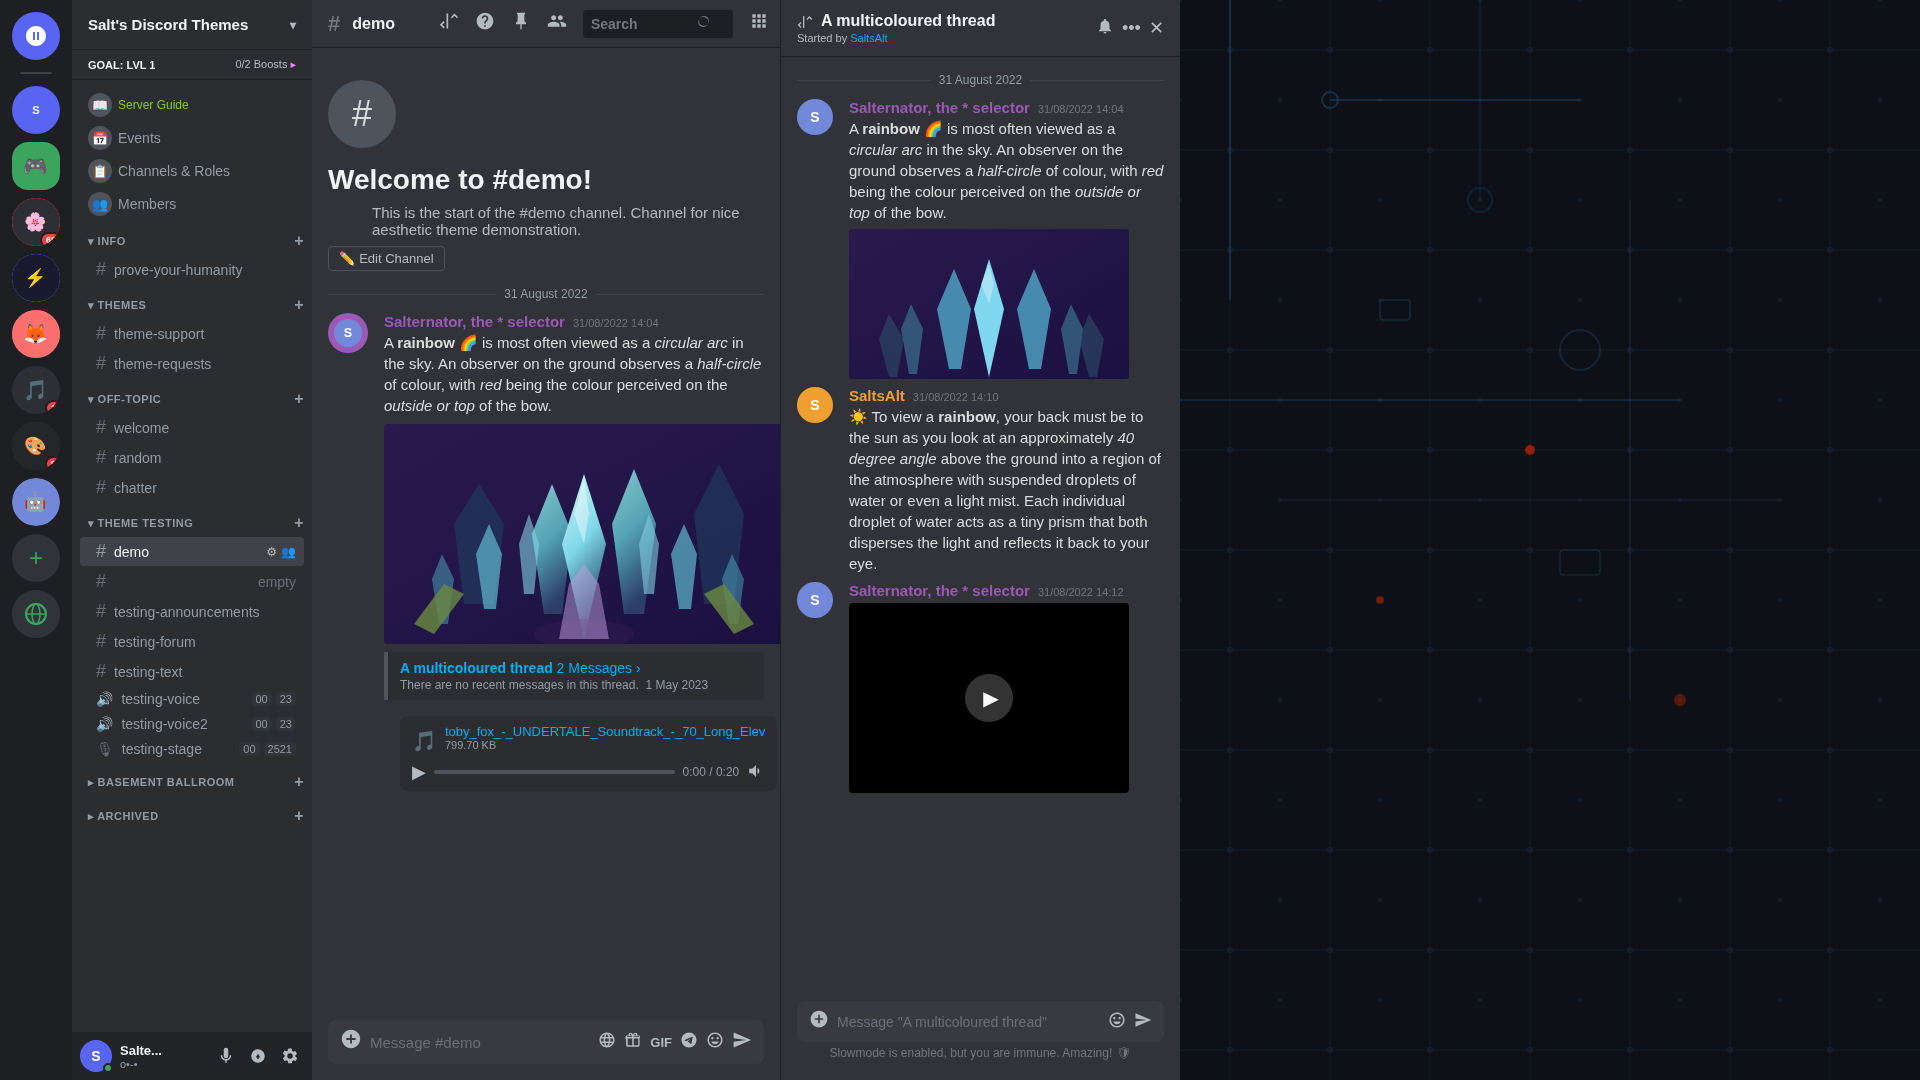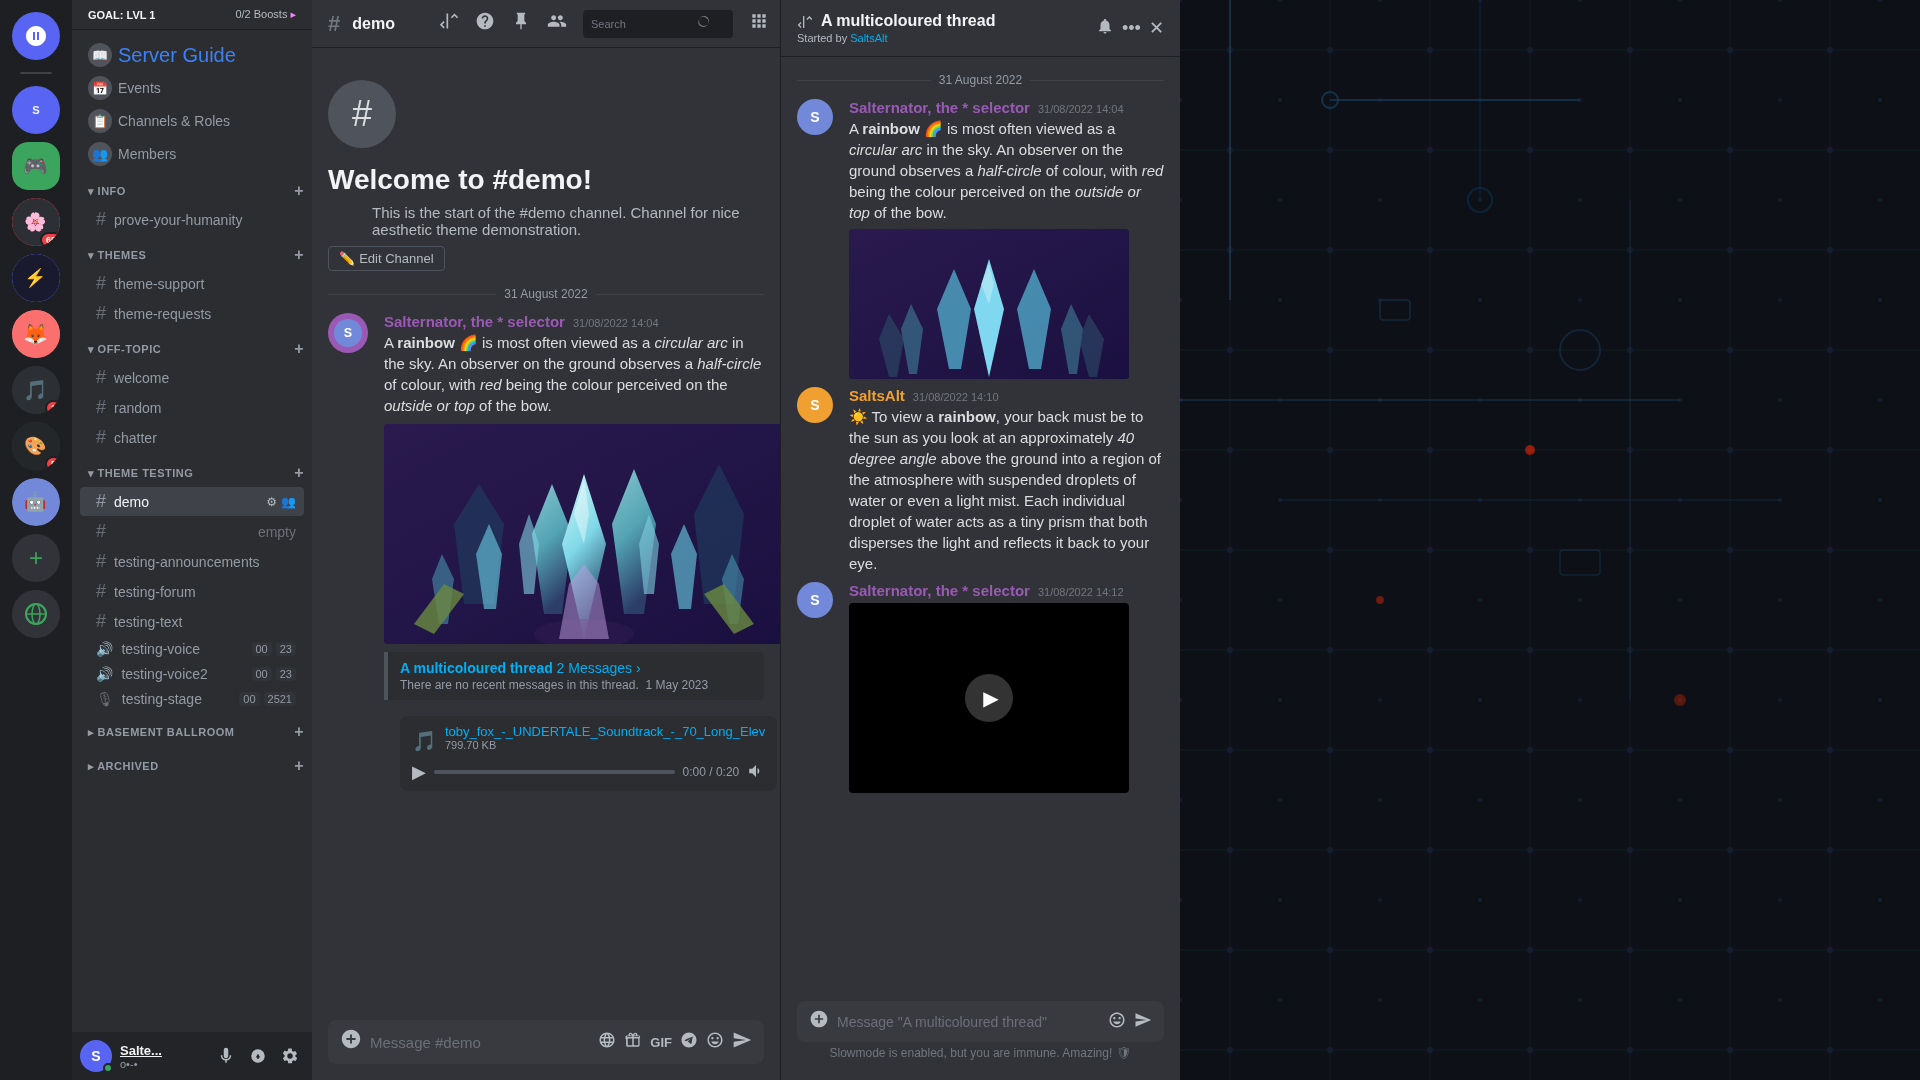--- a/index.html
+++ b/index.html
@@ -130,21 +130,21 @@
       align-items: center;
       gap: 8px;
     }
     .user-avatar {
       width: 32px; height: 32px; border-radius: 50%;
       background: #5865f2;
       display: flex; align-items: center; justify-content: center;
       font-size: 14px; color: white; font-weight: bold; position: relative;
     }
     .user-info { flex: 1; min-width: 0; }
-    .user-info .username { font-size: 13px; font-weight: 600; color: #f2f3f5; text-decoration: underline; }
+    .user-info .username { font-size: 13px; font-weight: 600; color: #f2f3f5; }
     .user-info .discriminator { font-size: 11px; color: #949ba4; }
     .user-controls { display: flex; gap: 4px; }
     .user-controls button {
       background: none; border: none; color: #b5bac1; cursor: pointer;
       width: 28px; height: 28px; border-radius: 4px; display: flex; align-items: center; justify-content: center;
       font-size: 16px;
     }
     .status-dot {
       width: 10px; height: 10px; border-radius: 50%; background: #3ba55d;
       position: absolute; bottom: -1px; right: -1px;
@@ -173,21 +173,21 @@
     .channel-header .channel-name { font-weight: 700; font-size: 16px; color: #f2f3f5; }
     .header-divider { width: 1px; height: 24px; background: #4f545c; margin: 0 4px; }
     .channel-header .channel-desc { font-size: 14px; color: #72767d; flex: 1; white-space: nowrap; overflow: hidden; text-overflow: ellipsis; }
     .header-icons { display: flex; gap: 16px; align-items: center; }
     .header-icon { color: #b5bac1; cursor: pointer; font-size: 18px; }
     .search-box {
       display: flex; align-items: center; background: #1e1f22;
       border-radius: 4px; padding: 4px 8px; gap: 6px;
       width: 150px;
     }
-    .search-box input { background: none; border: none; outline: none; color: #d946ef; font-size: 11px; width: 100px; }
+    .search-box input { background: none; border: none; outline: none; color: #d946ef; font-size: 14px; width: 100px; font-weight: bold; }
     .search-box input::placeholder { color: #72767d; }
     .search-box .search-icon { color: #72767d; }
 
     
     .messages-area {
       flex: 1;
       overflow-y: auto;
       padding: 16px 0;
       display: flex;
       flex-direction: column;
@@ -431,31 +431,35 @@
         <circle cx="12" cy="12" r="10" stroke="#3ba55d" stroke-width="2" fill="none"></circle>
         <path d="M12 2a10 10 0 100 20A10 10 0 0012 2z" fill="none" stroke="#3ba55d" stroke-width="1.5"></path>
         <ellipse cx="12" cy="12" rx="4" ry="10" fill="none" stroke="#3ba55d" stroke-width="1.5"></ellipse>
         <line x1="2" y1="12" x2="22" y2="12" stroke="#3ba55d" stroke-width="1.5"></line>
       </svg>
     </div>
   </div>
 </div>
 
 <div class="channel-sidebar">
+  <div class="server-header">
+    <span>Salt's Discord Themes</span>
+    <span class="chevron">▾</span>
+  </div>
 
   <div class="boost-bar">
     <span class="goal">GOAL: LVL 1</span>
     <span><span>0/2 Boosts</span> <span style="color:#f47fff;">▸</span></span>
   </div>
 
   <div class="channel-list">
 
     <div class="special-channel">
       <div class="icon" style="background:#4f545c;border-radius:50%;width:24px;height:24px;display:flex;align-items:center;justify-content:center;font-size:13px;">📖</div>
-      <span style="font-size:20px;color:#3b82f6;text-align:right;">Server Guide</span>
+      <span style="font-size:12px;color:#84cc16;text-align:right;">Server Guide</span>
     </div>
     <div class="special-channel">
       <div class="icon" style="background:#4f545c;border-radius:50%;width:24px;height:24px;display:flex;align-items:center;justify-content:center;font-size:13px;">📅</div>
       <span style="font-size:14px;color:#949ba4;">Events</span>
     </div>
     <div class="special-channel">
       <div class="icon" style="background:#4f545c;border-radius:50%;width:24px;height:24px;display:flex;align-items:center;justify-content:center;font-size:13px;">📋</div>
       <span style="font-size:14px;color:#949ba4;">Channels &amp; Roles</span>
     </div>
     <div class="special-channel">

